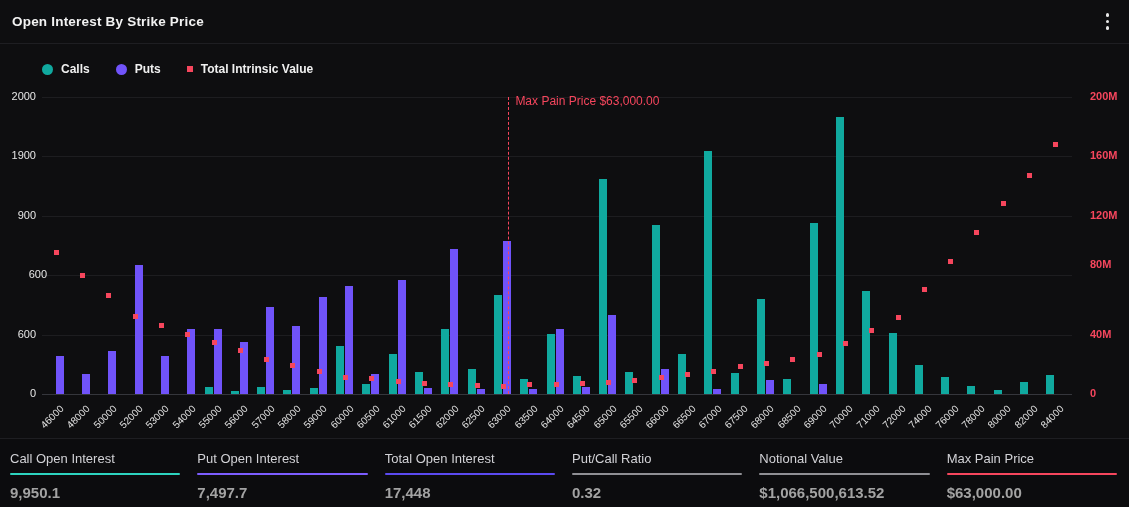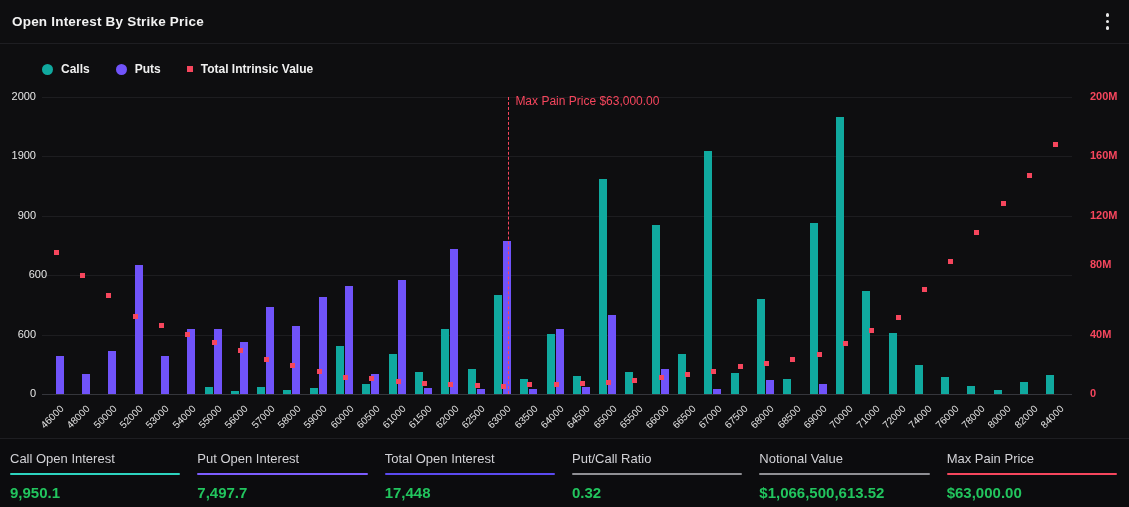--- a/index.html
+++ b/index.html
@@ -49,21 +49,21 @@
   .maxpain-label { position:absolute; font-size:12px; font-weight:normal; white-space:nowrap; }
   
   .stats {
     position:absolute; top:438px; left:0; right:0; bottom:0;
     border-top:1px solid #1e1e22;
     display:grid; grid-template-columns:repeat(6,1fr); gap:17px;
     padding:12px 12px 0 10px; background:#0c0c0e;
   }
   .stat-label { font-size:13px; color:#d2d2d6; margin-bottom:7px; white-space:nowrap; }
   .stat-rule { height:2px; width:100%; margin-bottom:9px; border-radius:1px; }
-  .stat-value { font-size:15px; font-weight:bold; color:#22c55e; white-space:nowrap; }
+  .stat-value { font-size:15px; font-weight:bold; color:#a3a3a3; white-space:nowrap; }
 </style>
 </head>
 <body>
 
 <div class="app">
 
   <div class="header">
     <div class="title">Open Interest By Strike Price</div>
     <div class="header-right">
       <button class="kebab">

